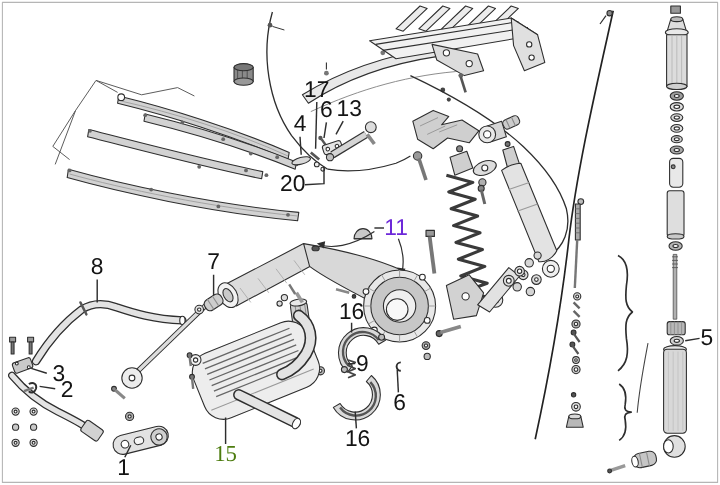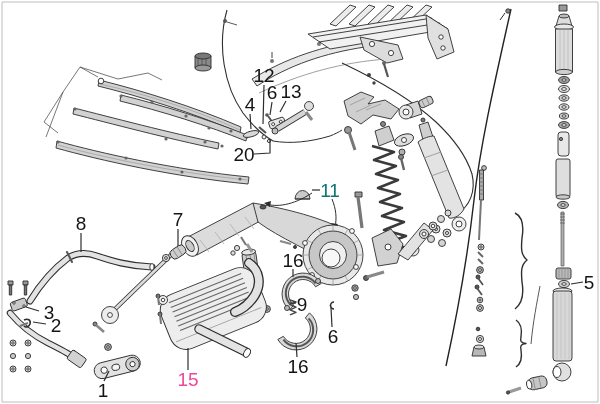--- a/index.html
+++ b/index.html
@@ -514,22 +514,22 @@
       <span class="callout" style="left: 103px; top: 390px; color: rgb(20, 20, 20);">1</span>
       <span class="callout" style="left: 56px; top: 325px; color: rgb(20, 20, 20);">2</span>
       <span class="callout" style="left: 49px; top: 312px; color: rgb(20, 20, 20);">3</span>
       <span class="callout" style="left: 250px; top: 104px; color: rgb(20, 20, 20);">4</span>
       <span class="callout" style="left: 589px; top: 282px; color: rgb(20, 20, 20);">5</span>
       <span class="callout" style="left: 272px; top: 92px; color: rgb(20, 20, 20);">6</span>
       <span class="callout" style="left: 178px; top: 219px; color: rgb(20, 20, 20);">7</span>
       <span class="callout" style="left: 81px; top: 223px; color: rgb(20, 20, 20);">8</span>
       <span class="callout" style="left: 302px; top: 304px; color: rgb(20, 20, 20);">9</span>
       <span class="callout" style="left: 333px; top: 336px; color: rgb(20, 20, 20);">6</span>
-      <span class="callout" style="left: 330px; top: 190px; color: #0f766e;">11</span>
-      <span class="callout" style="left: 264px; top: 75px; color: rgb(20, 20, 20);">12</span>
+      <span class="callout" style="left: 330px; top: 190px; color: #6d28d9;">11</span>
+      <span class="callout" style="left: 264px; top: 75px; color: rgb(20, 20, 20);">17</span>
       <span class="callout" style="left: 291px; top: 91px; color: rgb(20, 20, 20);">13</span>
       <span class="callout" style="left: 244px; top: 154px; color: rgb(20, 20, 20);">20</span>
-      <span class="callout" style="left: 188px; top: 379px; color: #ec4899;">15</span>
+      <span class="callout" style="left: 188px; top: 379px; color: #4d7c0f; font-family: Liberation Serif, serif;">15</span>
       <span class="callout" style="left: 293px; top: 260px; color: rgb(20, 20, 20);">16</span>
       <span class="callout" style="left: 298px; top: 366px; color: rgb(20, 20, 20);">16</span>
     </div>
 
 </div>
 
 </body></html>

